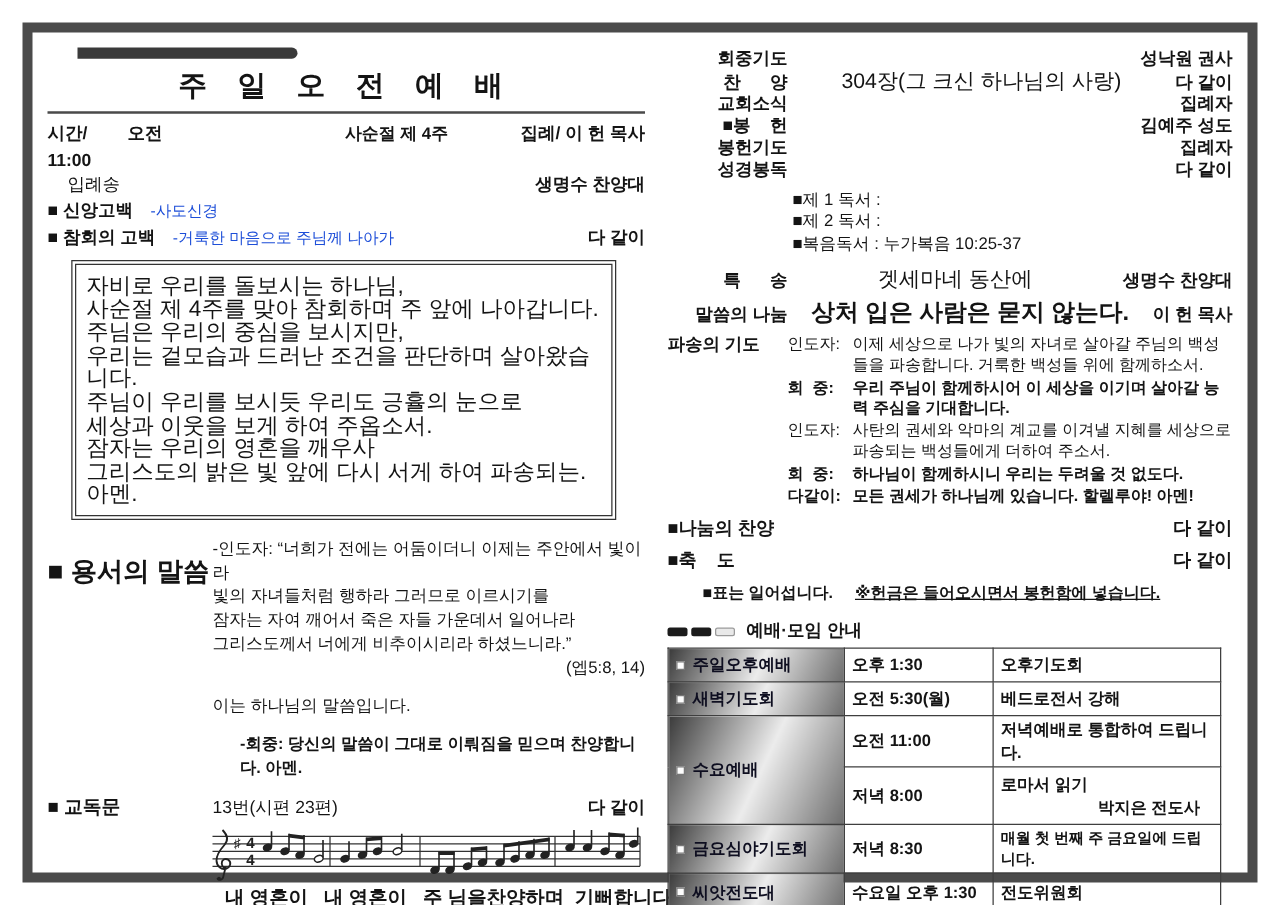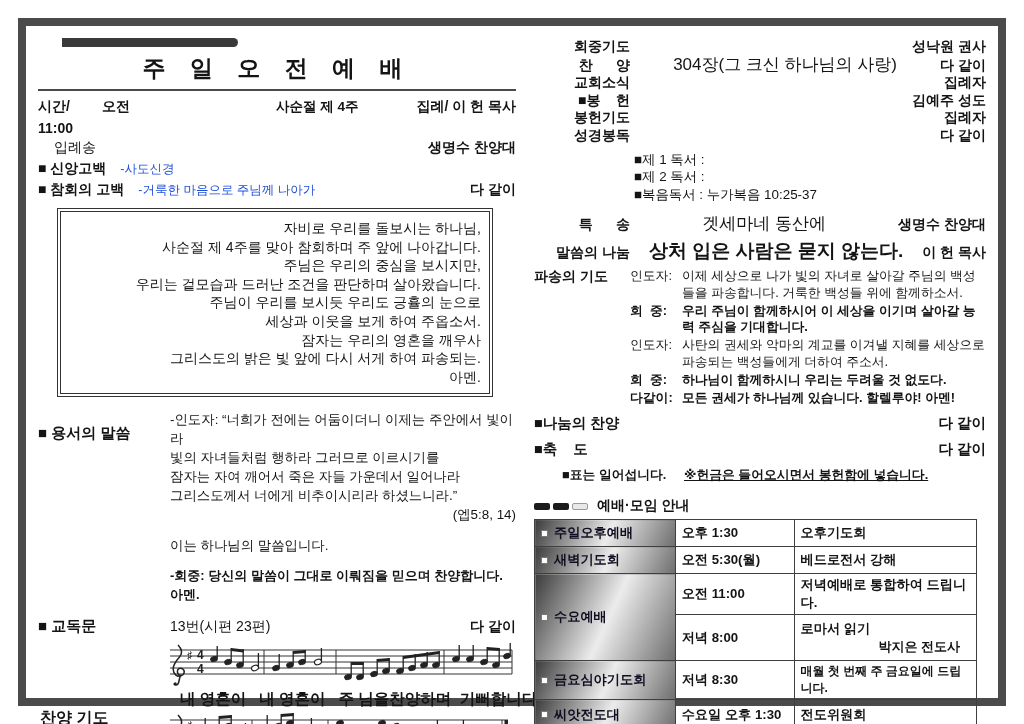--- a/index.html
+++ b/index.html
@@ -22,27 +22,27 @@
   .meta-row .v{font-weight:bold;width:116px;}
   .meta-row .season{flex:1;text-align:center;font-weight:bold;font-size:13.5px;}
   .meta-row .off{font-weight:bold;white-space:pre;}
   .time2{font-weight:bold;font-size:14px;margin-top:4px;}
   .svc-row{display:flex;align-items:baseline;font-size:14px;margin-top:3px;}
   .svc-row .lab{font-weight:bold;white-space:pre;}
   .svc-row .note{font-size:12.5px;color:#1d4ed8;margin-left:14px;}
   .svc-row .right{margin-left:auto;font-weight:bold;white-space:pre;}
   .indent1{margin-left:16px;}
   .prayer-box{margin:12px 0 0 22px;width:412px;border:1px solid #333;outline:1px solid #333;outline-offset:2px;
-    padding:7px 8px;text-align:right;font-size:14px;line-height:18.6px;}
+    padding:7px 8px;text-align:left;font-size:18px;line-height:18.6px;}
   .forgive{display:flex;margin-top:16px;}
-  .forgive .lab{font-weight:bold;font-size:15px;width:132px;padding-top:14px;white-space:pre;}
+  .forgive .lab{font-weight:bold;font-size:21px;width:132px;padding-top:14px;white-space:pre;}
   .forgive .body{width:346px;font-size:13.4px;line-height:19px;}
   .forgive .ref{text-align:right;}
   .forgive .closing{margin-top:12px;}
-  .forgive .resp{margin-top:11px;font-weight:bold;font-size:13px;}
+  .forgive .resp{margin-top:11px;font-weight:bold;font-size:13px;margin-left:22px;}
   .gyodok{display:flex;align-items:baseline;margin-top:13px;font-size:14px;}
   .gyodok .lab{font-weight:bold;font-size:15px;width:132px;}
   .gyodok .val{flex:1;}
   .gyodok .right{font-weight:bold;white-space:pre;}
   .music{display:flex;margin-top:6px;}
   .music .labels{width:130px;position:relative;}
   .music .labels .l1{font-weight:bold;font-size:16px;position:absolute;top:66px;left:2px;}
   .music .staves{width:346px;}
   .lyrics{font-weight:bold;font-size:15.5px;white-space:pre;margin:1px 0 2px 12px;}
 

